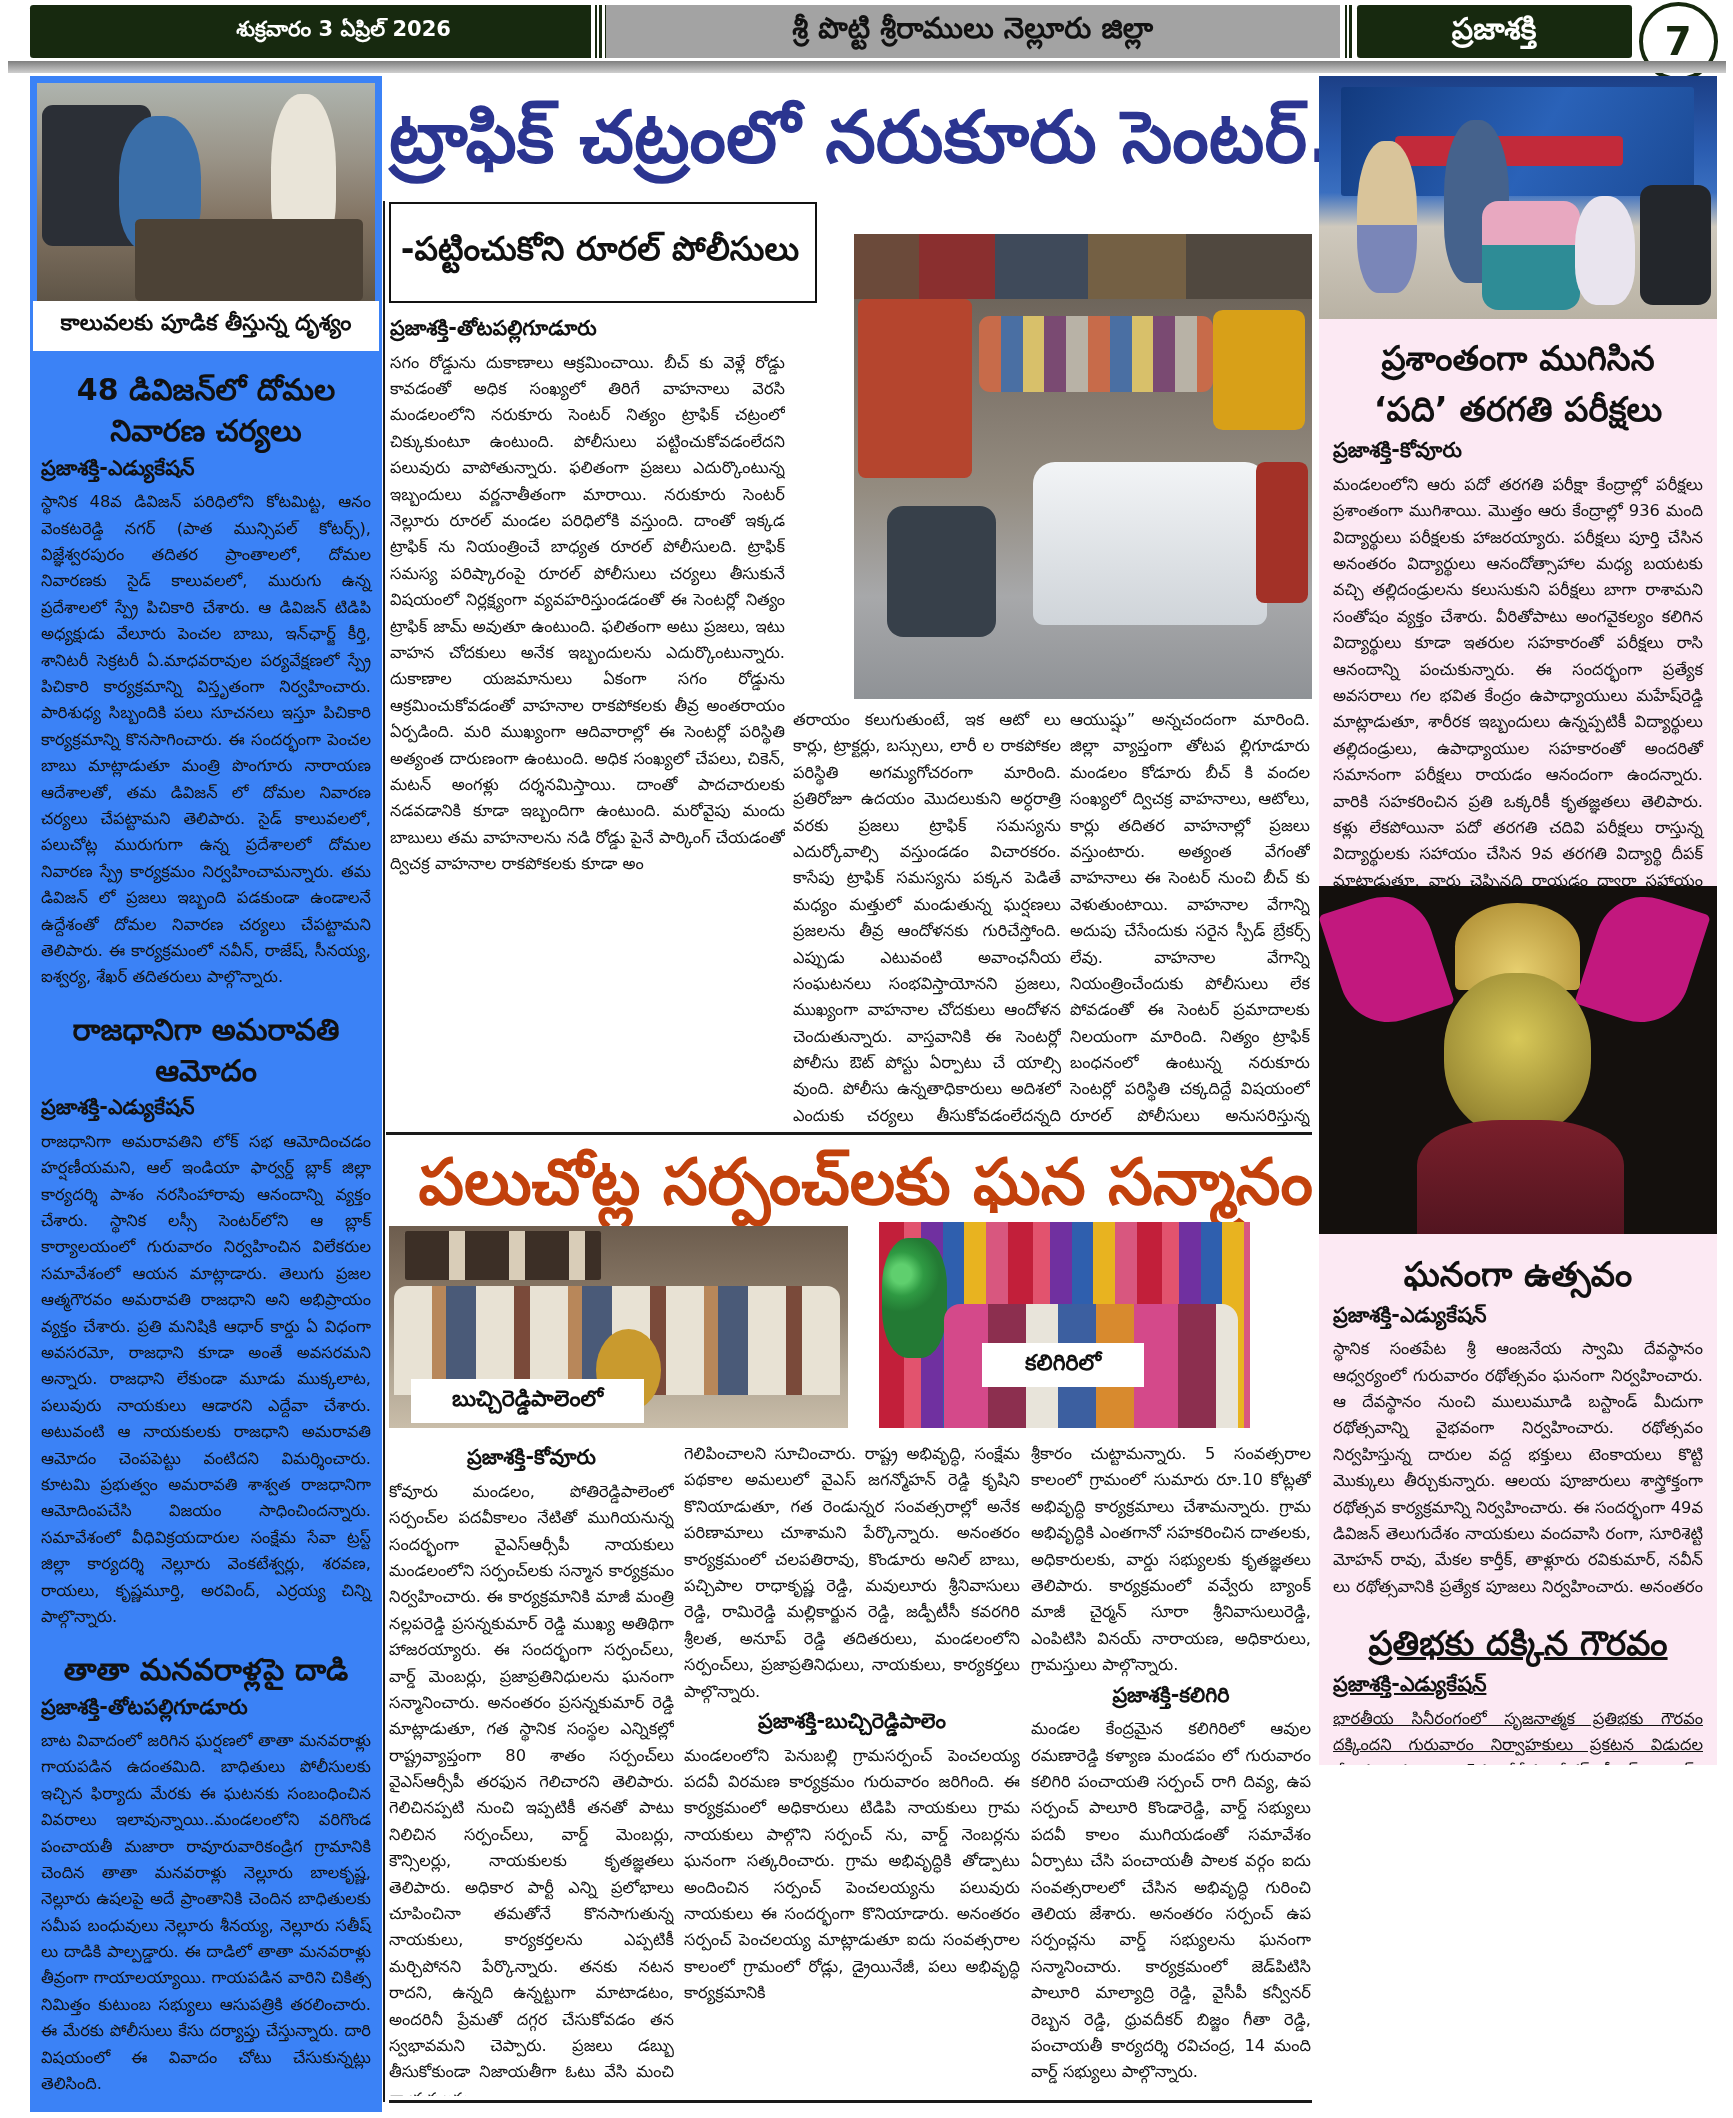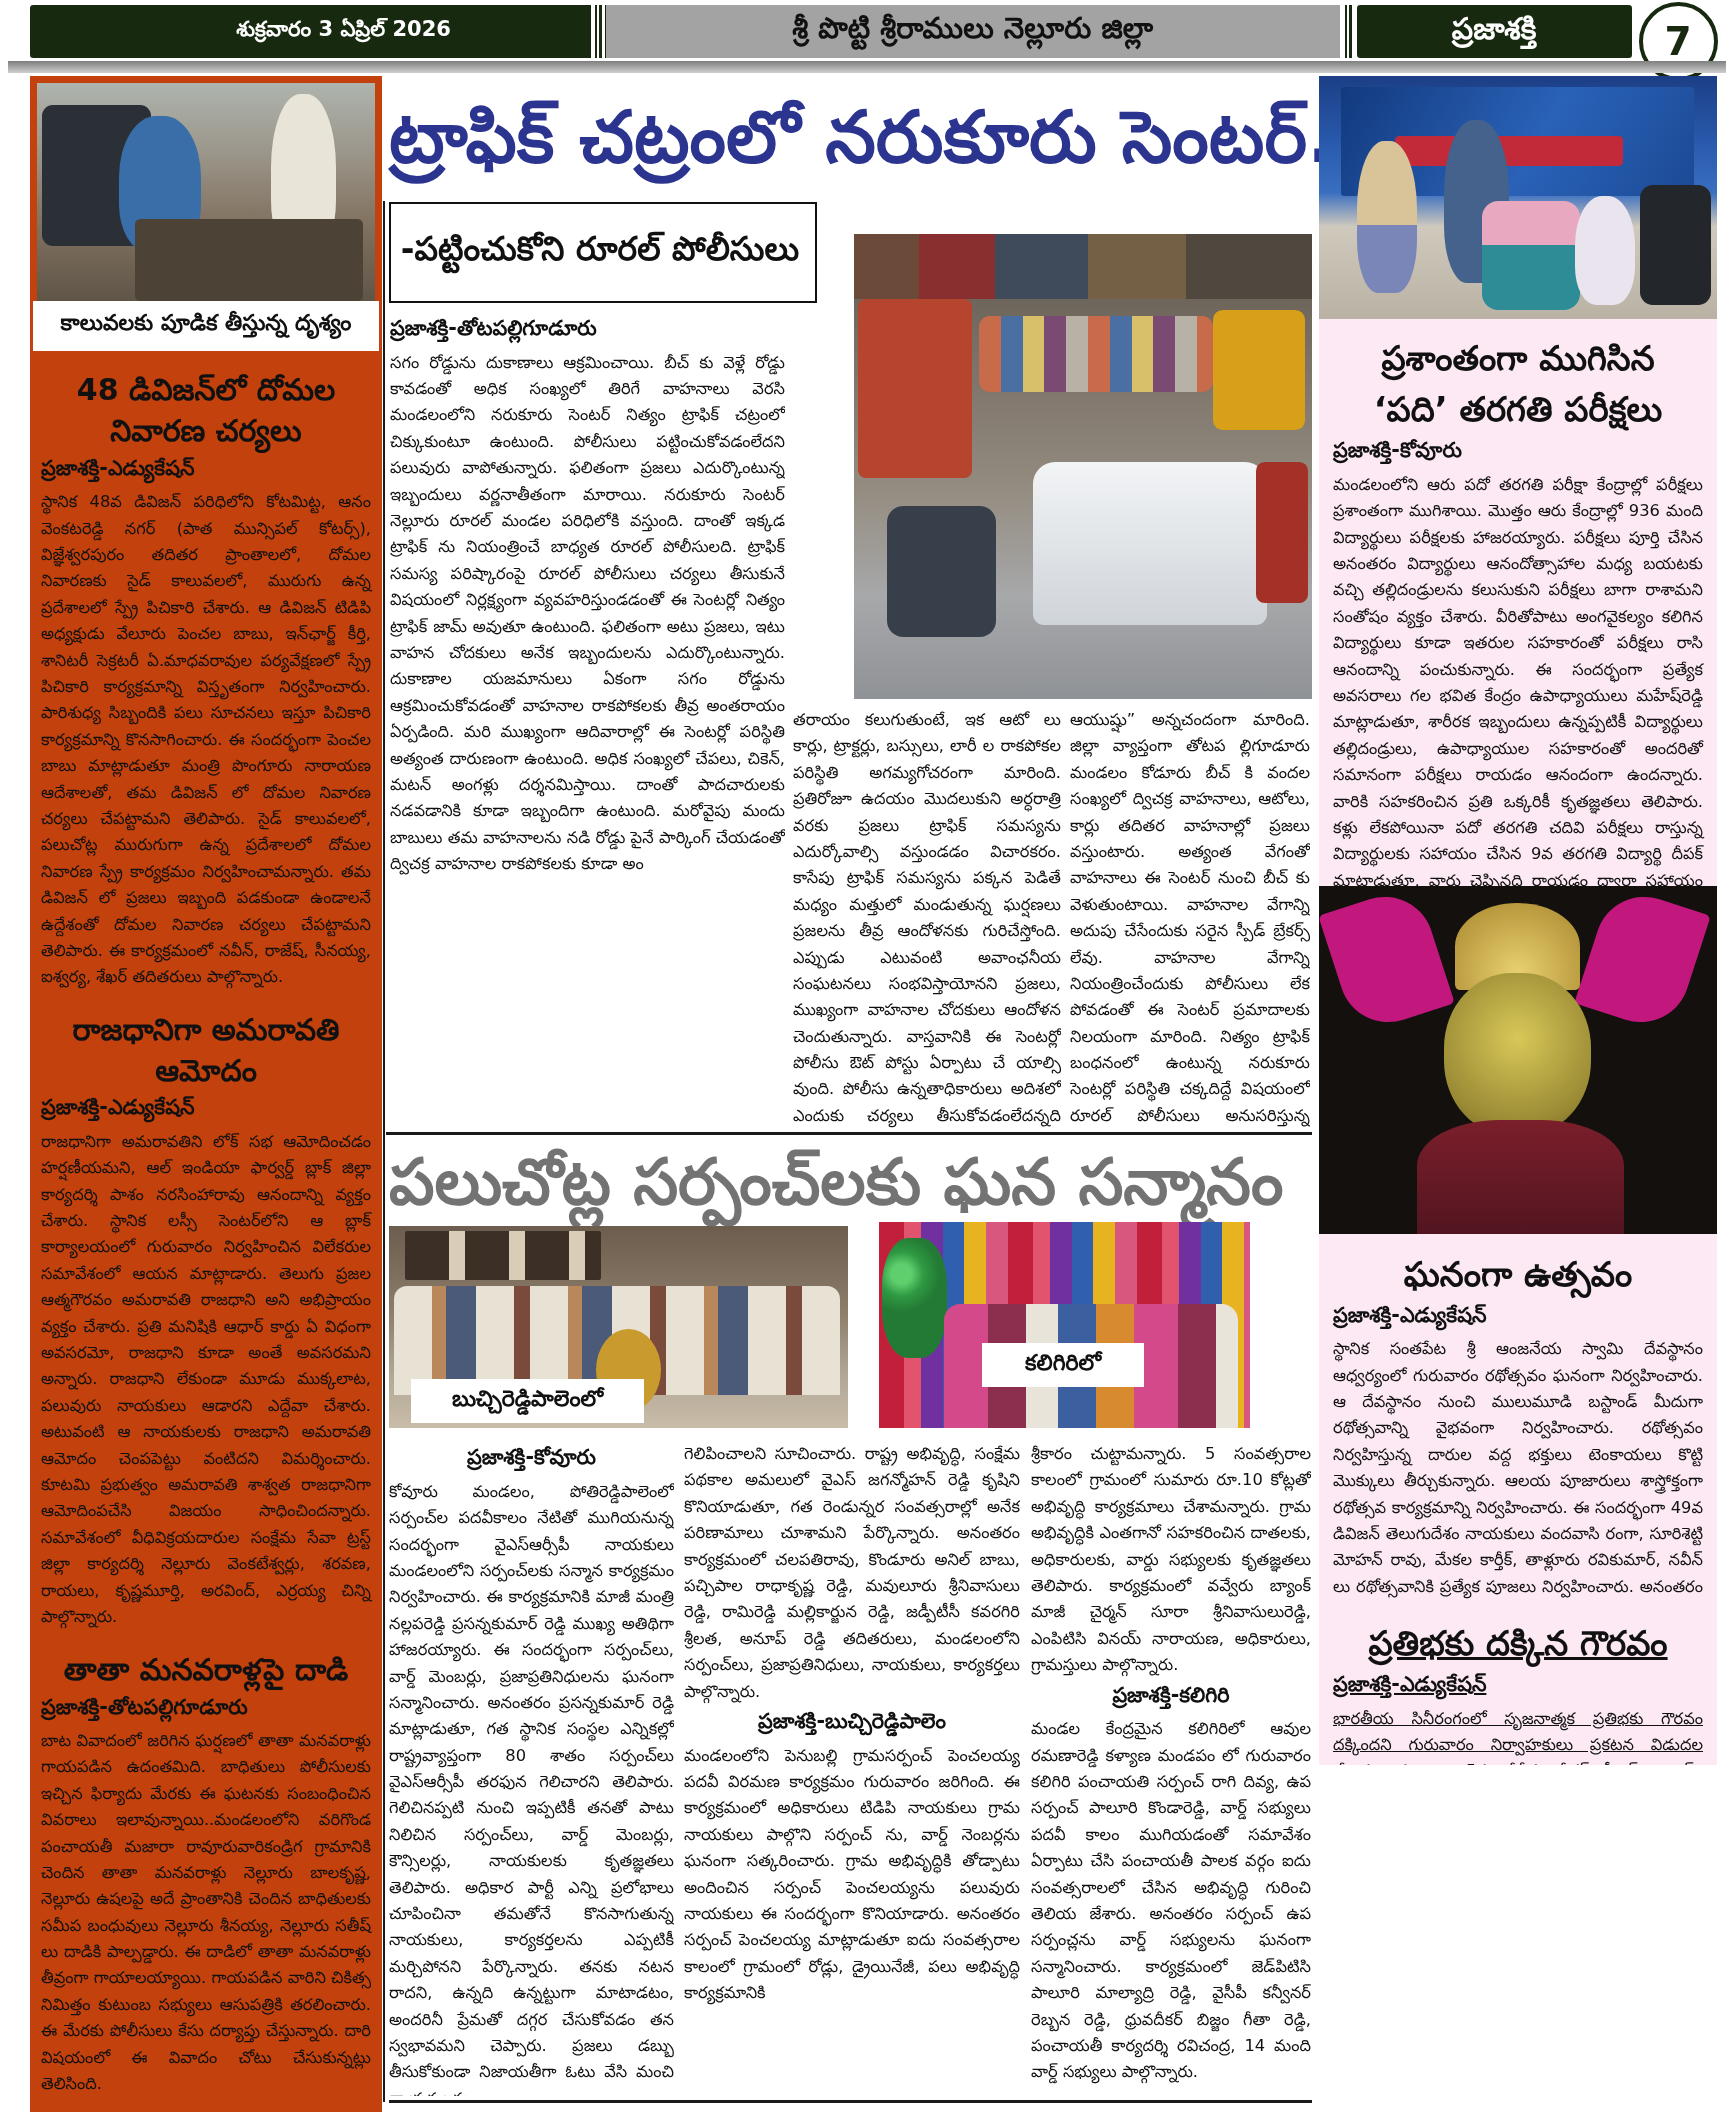--- a/index.html
+++ b/index.html
@@ -19,21 +19,21 @@
   .page-circle{position:absolute;left:1631px;top:-3.3px;width:71px;height:71px;border-radius:50%;
      background:#fff;border:4.9px solid #17290f;display:flex;align-items:center;justify-content:center;
      font-size:39px;font-weight:bold;color:#17290f;}
   .hdr-strip{position:absolute;left:7.6px;top:61px;width:1718px;height:12px;
      background:linear-gradient(180deg,#7e7e7e,#cfcfcf);}
   
   .body-text{font-size:16.3px;line-height:1.62;text-align:justify;word-break:break-word;}
   .byline{font-weight:bold;font-size:20.7px;margin:3.3px 0 4.4px 0;}
   
   .left-col{position:absolute;left:30px;top:76px;width:352px;height:2036px;
-     background:#c2410c;overflow:hidden;padding:0;}
+     background:#3b82f6;overflow:hidden;padding:0;}
   .lc-photo{position:relative;margin:6.5px auto 0;width:338px;height:218px;overflow:hidden;
      background:linear-gradient(180deg,#aeb4ae 0%,#9a9488 34%,#837463 62%,#5f5547 100%);}
   .blob{position:absolute;border-radius:45% 45% 35% 35%;}
   .lc-caption{margin:0 auto;width:338px;background:#ffffff;padding:9.8px 4.4px;
      font-size:22px;font-weight:bold;text-align:center;}
   .lc-art{padding:5.4px 11px 0 11px;}
   .lc-h{font-size:30px;font-weight:bold;text-align:center;line-height:1.35;margin:14px 0 4.4px;}
   
   .main-headline{position:absolute;left:389px;top:76px;width:924px;height:122px;
      font-size:72px;font-weight:bold;color:#2b3590;text-align:center;line-height:122px;white-space:nowrap;}
@@ -43,21 +43,21 @@
   .c-col1{position:absolute;left:390px;top:313px;width:395px;height:816px;overflow:hidden;}
   .c-col2{position:absolute;left:793px;top:707px;width:268px;height:423px;overflow:hidden;}
   .c-col3{position:absolute;left:1070px;top:707px;width:240px;height:423px;overflow:hidden;}
   .vrule{position:absolute;left:383px;top:201px;width:2.2px;height:1901px;background:#1a1a1a;}
   .hrule1{position:absolute;left:386px;top:1132px;width:926px;height:3.3px;background:#1a1a1a;}
   .hrule2{position:absolute;left:389px;top:2100px;width:923px;height:3.3px;background:#1a1a1a;}
   
   .photo-traffic{position:absolute;left:854px;top:234px;width:458px;height:465px;overflow:hidden;
      background:linear-gradient(180deg,#5f584e 0%,#7c7268 28%,#948c80 55%,#a7a8aa 78%,#8f9296 100%);}
   .green-headline{position:absolute;left:389px;top:1141px;width:924px;height:83px;
-     font-size:64px;font-weight:bold;color:#737373;text-align:left;line-height:83px;white-space:nowrap;}
+     font-size:64px;font-weight:bold;color:#c2410c;text-align:right;line-height:83px;white-space:nowrap;}
   
   .photo-hall{position:absolute;left:389px;top:1226px;width:459px;height:202px;overflow:hidden;
      background:linear-gradient(180deg,#6d5d4e 0%,#8a7a68 40%,#b3a globe896 75%,#c9bda9 100%);
      background:linear-gradient(180deg,#6d5d4e 0%,#8a7a68 40%,#b3a896 75%,#c9bda9 100%);}
   .photo-stage{position:absolute;left:879px;top:1222px;width:371px;height:206px;overflow:hidden;
      background:
        repeating-linear-gradient(90deg,#c21f3a 0 25px,#e2536e 25px 42px,#7030a0 42px 64px,#2f5fae 64px 85px,#e8b320 85px 107px,#d8577f 107px 129px);}
   .photo-cap{position:absolute;background:#fff;font-size:22px;font-weight:bold;text-align:center;
      padding:6.5px 7.6px;}
   

